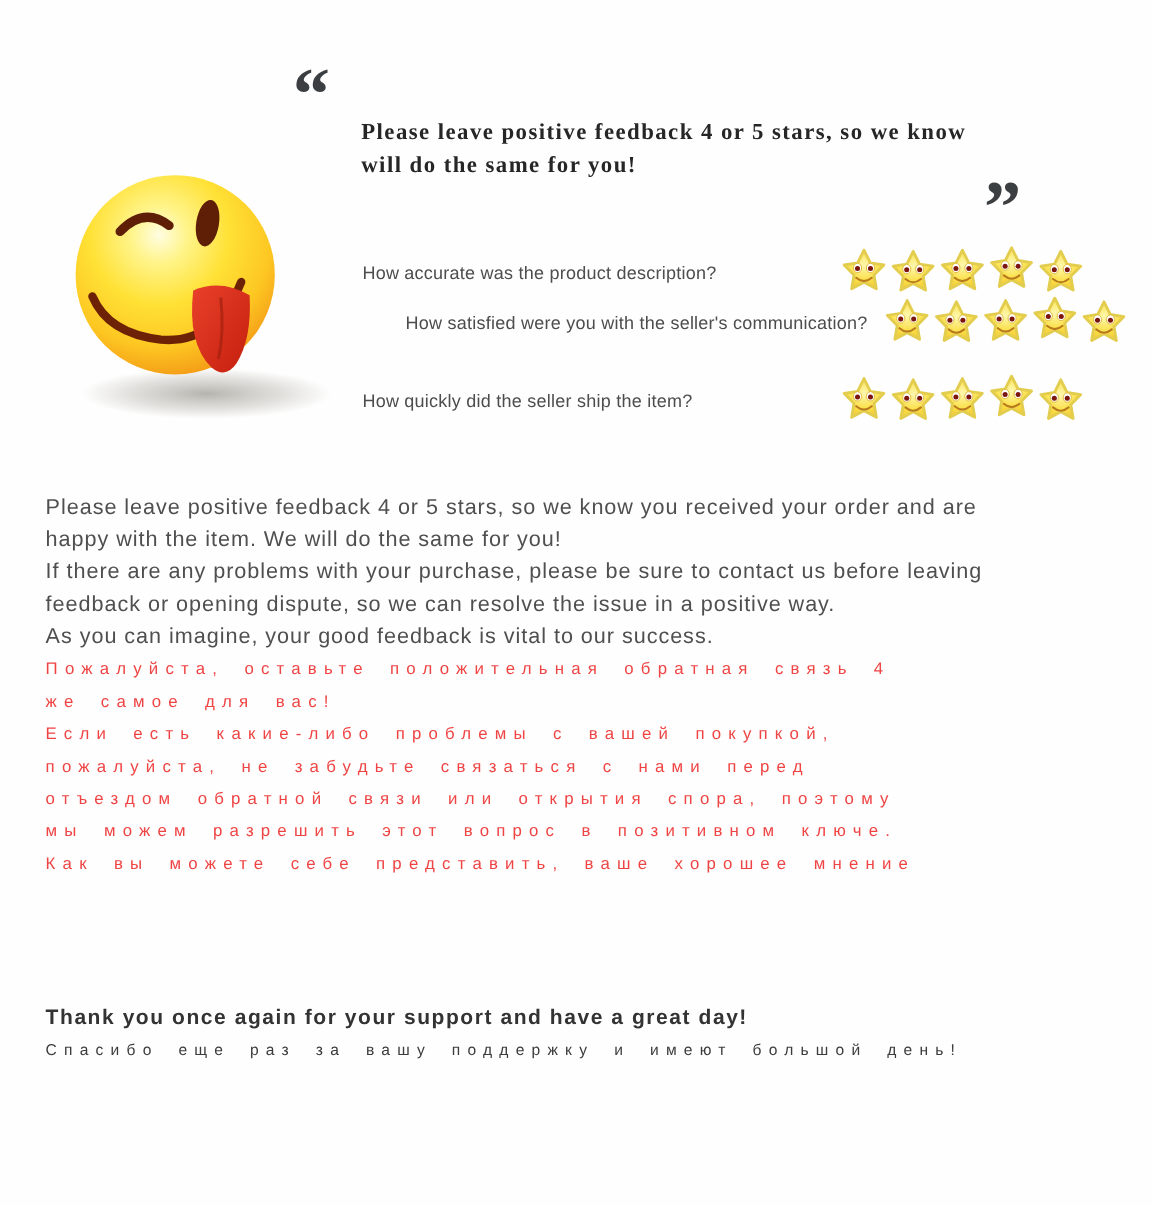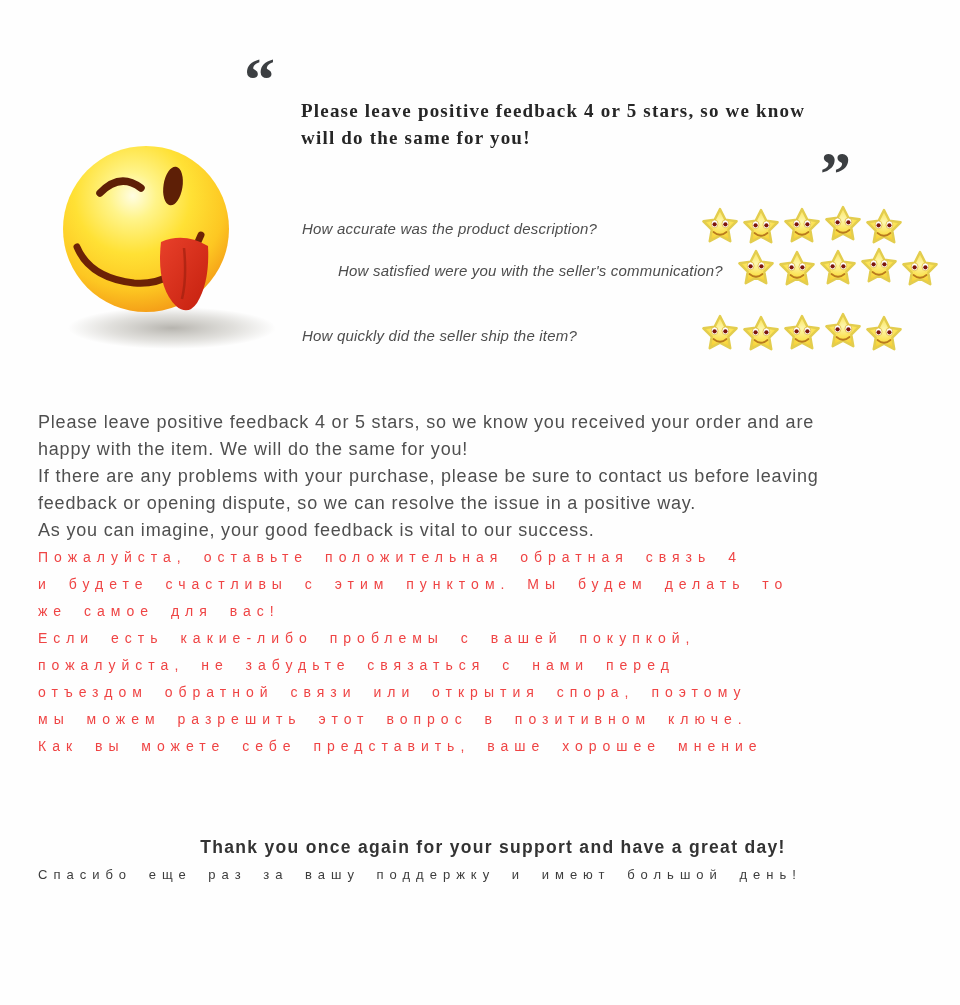--- a/index.html
+++ b/index.html
@@ -15,21 +15,21 @@
   #open-quote{left:244px;top:48px;}
   #close-quote{left:820px;top:142px;}
   .quote-text{
     position:absolute;left:301px;top:97px;width:585px;
     font-family:"Liberation Serif",serif;font-weight:bold;
     font-size:19px;line-height:27px;letter-spacing:1.2px;color:#262626;
   }
   
   #smiley{position:absolute;left:30px;top:136px;}
   
-  .q-row{position:absolute;left:0;width:876px;height:44px;font-style:italic;}
+  .q-row{position:absolute;left:0;width:876px;height:44px;}
   .q-label{
     position:absolute;left:302px;top:50%;transform:translateY(-50%);
     font-size:15px;color:#4d4d4d;letter-spacing:0.2px;
   }
   .q-stars{
     position:absolute;left:702px;top:50%;transform:translateY(-50%);
     display:flex;gap:5px;align-items:flex-end;
   }
   .q-stars .star:nth-child(2){transform:translateY(1px);}
   .q-stars .star:nth-child(4){transform:translateY(-2px);}
@@ -41,21 +41,21 @@
     white-space:nowrap;
   }
   .ru-line{
     font-size:14px;line-height:27px;letter-spacing:6px;word-spacing:7px;
     color:#ef4444;white-space:nowrap;
   }
   
   .closing{position:absolute;left:38px;top:833px;width:910px;}
   .closing-en{
     font-size:17.5px;font-weight:bold;letter-spacing:1.3px;color:#333333;
-    line-height:28px;white-space:nowrap;text-align:center;
+    line-height:28px;white-space:nowrap;
   }
   .closing-ru{
     font-size:13px;letter-spacing:6px;word-spacing:7px;color:#3c3c3c;
     line-height:28px;white-space:nowrap;
   }
   .hidden-defs{position:absolute;width:0;height:0;overflow:hidden;}
 </style>
 </head>
 <body>
 
@@ -244,21 +244,20 @@
       </div>
     </div>
 
   <div class="body-text" id="body-text">
       <div class="en-line">Please leave positive feedback 4 or 5 stars, so we know you received your order and are</div>
       <div class="en-line">happy with the item. We will do the same for you!</div>
       <div class="en-line">If there are any problems with your purchase, please be sure to contact us before leaving</div>
       <div class="en-line">feedback or opening dispute, so we can resolve the issue in a positive way.</div>
       <div class="en-line">As you can imagine, your good feedback is vital to our success.</div>
       <div class="ru-line">Пожалуйста, оставьте положительная обратная связь 4</div>
-      <div class="ru-line">и будете счастливы с этим пунктом. Мы будем делать то</div>
       <div class="ru-line">же самое для вас!</div>
       <div class="ru-line">Если есть какие-либо проблемы с вашей покупкой,</div>
       <div class="ru-line">пожалуйста, не забудьте связаться с нами перед</div>
       <div class="ru-line">отъездом обратной связи или открытия спора, поэтому</div>
       <div class="ru-line">мы можем разрешить этот вопрос в позитивном ключе.</div>
       <div class="ru-line">Как вы можете себе представить, ваше хорошее мнение</div>
     </div>
 
   <div class="closing">
     <div class="closing-en">Thank you once again for your support and have a great day!</div>

